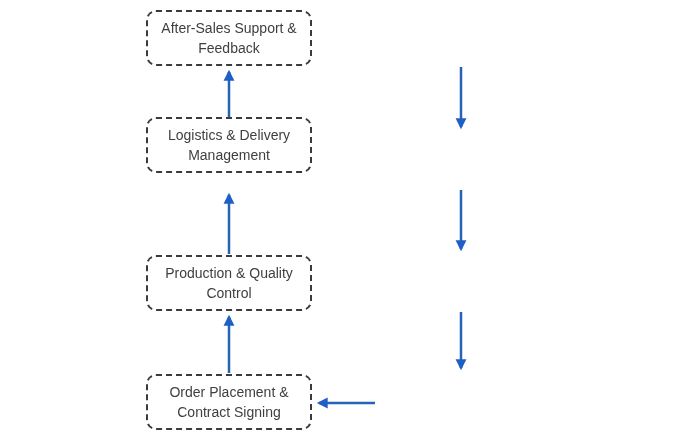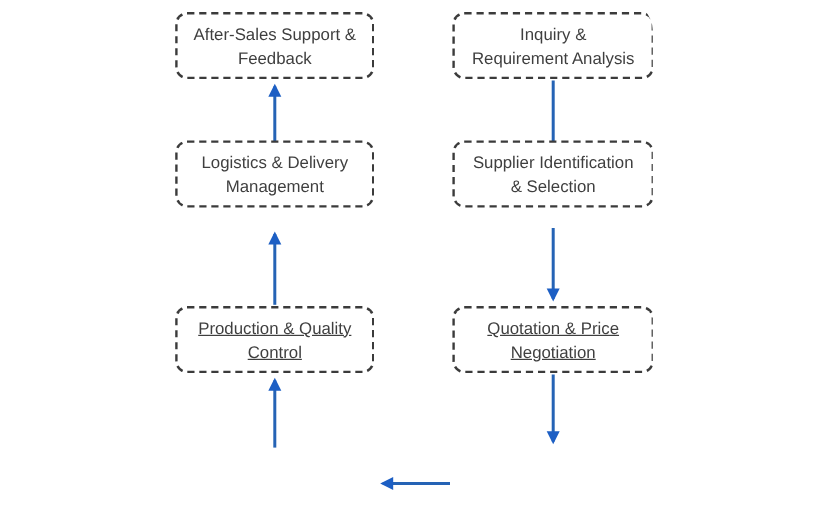--- a/index.html
+++ b/index.html
@@ -45,21 +45,21 @@
     line-height:1.45;
   }
   .node span{
     white-space:pre-line;
     padding:0 6px;
   }
   .col-left{left:146px;width:166px;}
   .col-right{left:377px;width:168px;}
   .row-1{top:10px;}
   .row-2{top:117px;}
-  .row-3{top:255px;text-decoration:underline;}
+  .row-3{top:255px;}
   .row-4{top:374px;}
   .arrows line{
     stroke:var(--arrow);
     stroke-width:2.5;
   }
 </style>
 </head>
 <body>
 
 <div class="canvas">
@@ -76,37 +76,29 @@
     <line x1="375" y1="403" x2="319" y2="403" marker-end="url(#ah)"></line>
     <line x1="229" y1="373" x2="229" y2="317" marker-end="url(#ah)"></line>
     <line x1="229" y1="254" x2="229" y2="195" marker-end="url(#ah)"></line>
     <line x1="229" y1="132" x2="229" y2="72" marker-end="url(#ah)"></line>
   </svg>
 
   <div class="node col-left row-1">
     <span>After-Sales Support &amp;
 Feedback</span>
   </div>
-  <div class="node col-right row-1">
-    <span>Inquiry &amp;
-Requirement Analysis</span>
-  </div>
 
   <div class="node col-left row-2">
     <span>Logistics &amp; Delivery
 Management</span>
-  </div>
-  <div class="node col-right row-2">
-    <span>Supplier Identification
-&amp; Selection</span>
   </div>
 
   <div class="node col-left row-3">
     <span>Production &amp; Quality
 Control</span>
   </div>
-  <div class="node col-right row-3">
-    <span>Quotation &amp; Price
-Negotiation</span>
+
+  <div class="node col-left row-4">
+    <span>Order Placement &amp;
+Contract Signing</span>
   </div>
-
 
 </div>
 
 </body></html>

